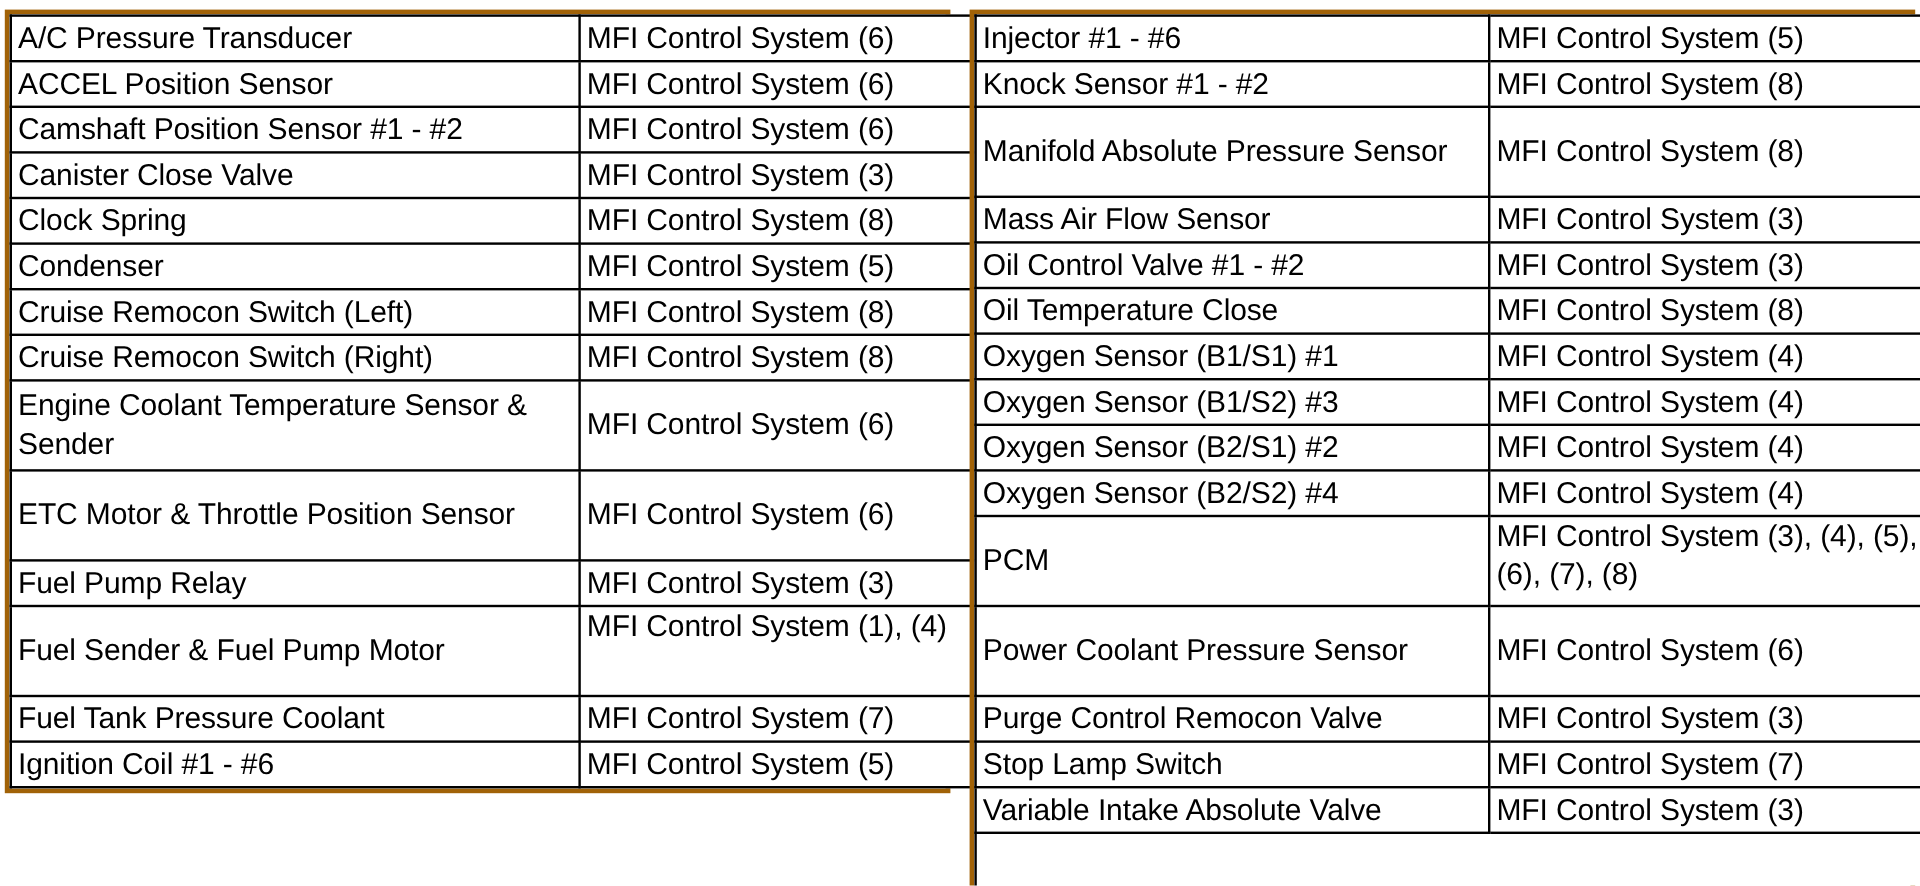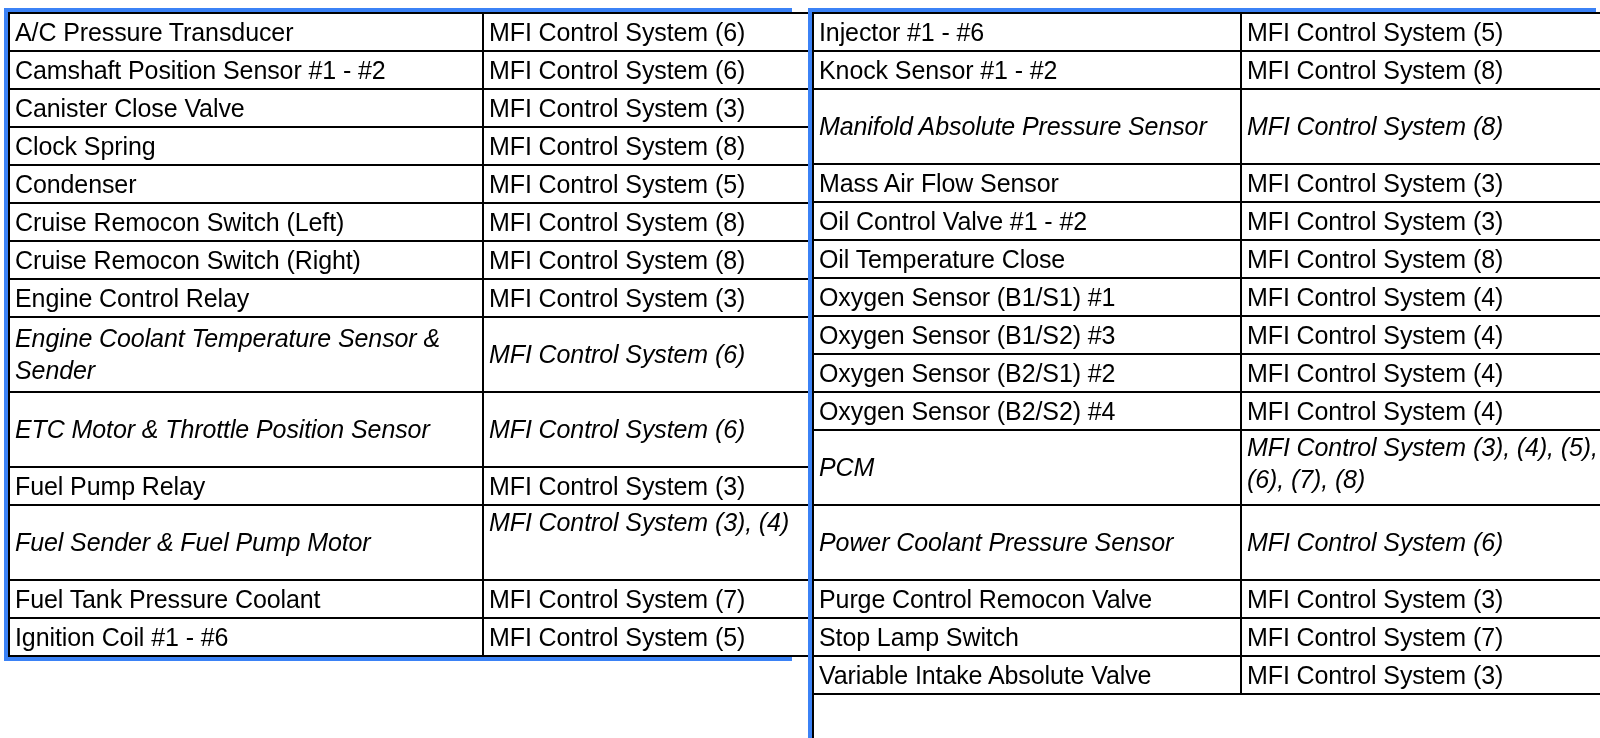--- a/index.html
+++ b/index.html
@@ -23,21 +23,21 @@
     box-sizing: border-box;
     padding: 8px 4px 6px 4px;
     display: flex;
     flex-direction: row;
     align-items: flex-start;
     gap: 16px;
   }
 
   .tbl-wrap {
     box-sizing: border-box;
-    border: 4px solid #3b82f6;
+    border: 4px solid #a16207;
     background: #ffffff;
   }
 
   .tbl-wrap.left  { width: 788px; }
   .tbl-wrap.right { width: 788px; }
 
   table.grid {
     border-collapse: collapse;
     table-layout: fixed;
     width: 100%;
@@ -58,40 +58,44 @@
 
   
   .left  td.c-name { width: 462px; }
   .left  td.c-sys  { width: 318px; }
   .right td.c-name { width: 416px; }
   .right td.c-sys  { width: 364px; }
 
   
   tr.r1 td { height: 33px; }
   
-  tr.r2 td { height: 70px; font-style: italic; }
+  tr.r2 td { height: 70px; }
   tr.r2 td.c-name, tr.r2 td.c-sys { vertical-align: middle; }
   
   tr.r2 td.top { vertical-align: top; padding-top: 0px; }
 
   tr.empty td { height: 62px; }
 </style>
 </head>
 <body>
 
 <div class="sheet">
 
   <div class="tbl-wrap left">
     <table class="grid left">
       <tbody>
           <tr class="r1">
             <td class="c-name">A/C Pressure Transducer</td>
             <td class="c-sys">MFI Control System (6)</td>
           </tr>
           <tr class="r1">
+            <td class="c-name">ACCEL Position Sensor</td>
+            <td class="c-sys">MFI Control System (6)</td>
+          </tr>
+          <tr class="r1">
             <td class="c-name">Camshaft Position Sensor #1 - #2</td>
             <td class="c-sys">MFI Control System (6)</td>
           </tr>
           <tr class="r1">
             <td class="c-name">Canister Close Valve</td>
             <td class="c-sys">MFI Control System (3)</td>
           </tr>
           <tr class="r1">
             <td class="c-name">Clock Spring</td>
             <td class="c-sys">MFI Control System (8)</td>
@@ -101,39 +105,35 @@
             <td class="c-sys">MFI Control System (5)</td>
           </tr>
           <tr class="r1">
             <td class="c-name">Cruise Remocon Switch (Left)</td>
             <td class="c-sys">MFI Control System (8)</td>
           </tr>
           <tr class="r1">
             <td class="c-name">Cruise Remocon Switch (Right)</td>
             <td class="c-sys">MFI Control System (8)</td>
           </tr>
-          <tr class="r1">
-            <td class="c-name">Engine Control Relay</td>
-            <td class="c-sys">MFI Control System (3)</td>
-          </tr>
           <tr class="r2">
             <td class="c-name">Engine Coolant Temperature Sensor &amp; Sender</td>
             <td class="c-sys">MFI Control System (6)</td>
           </tr>
           <tr class="r2">
             <td class="c-name">ETC Motor &amp; Throttle Position Sensor</td>
             <td class="c-sys">MFI Control System (6)</td>
           </tr>
           <tr class="r1">
             <td class="c-name">Fuel Pump Relay</td>
             <td class="c-sys">MFI Control System (3)</td>
           </tr>
           <tr class="r2">
             <td class="c-name ">Fuel Sender &amp; Fuel Pump Motor</td>
-            <td class="c-sys top">MFI Control System (3), (4)</td>
+            <td class="c-sys top">MFI Control System (1), (4)</td>
           </tr>
           <tr class="r1">
             <td class="c-name">Fuel Tank Pressure Coolant</td>
             <td class="c-sys">MFI Control System (7)</td>
           </tr>
           <tr class="r1">
             <td class="c-name">Ignition Coil #1 - #6</td>
             <td class="c-sys">MFI Control System (5)</td>
           </tr>
         </tbody>

